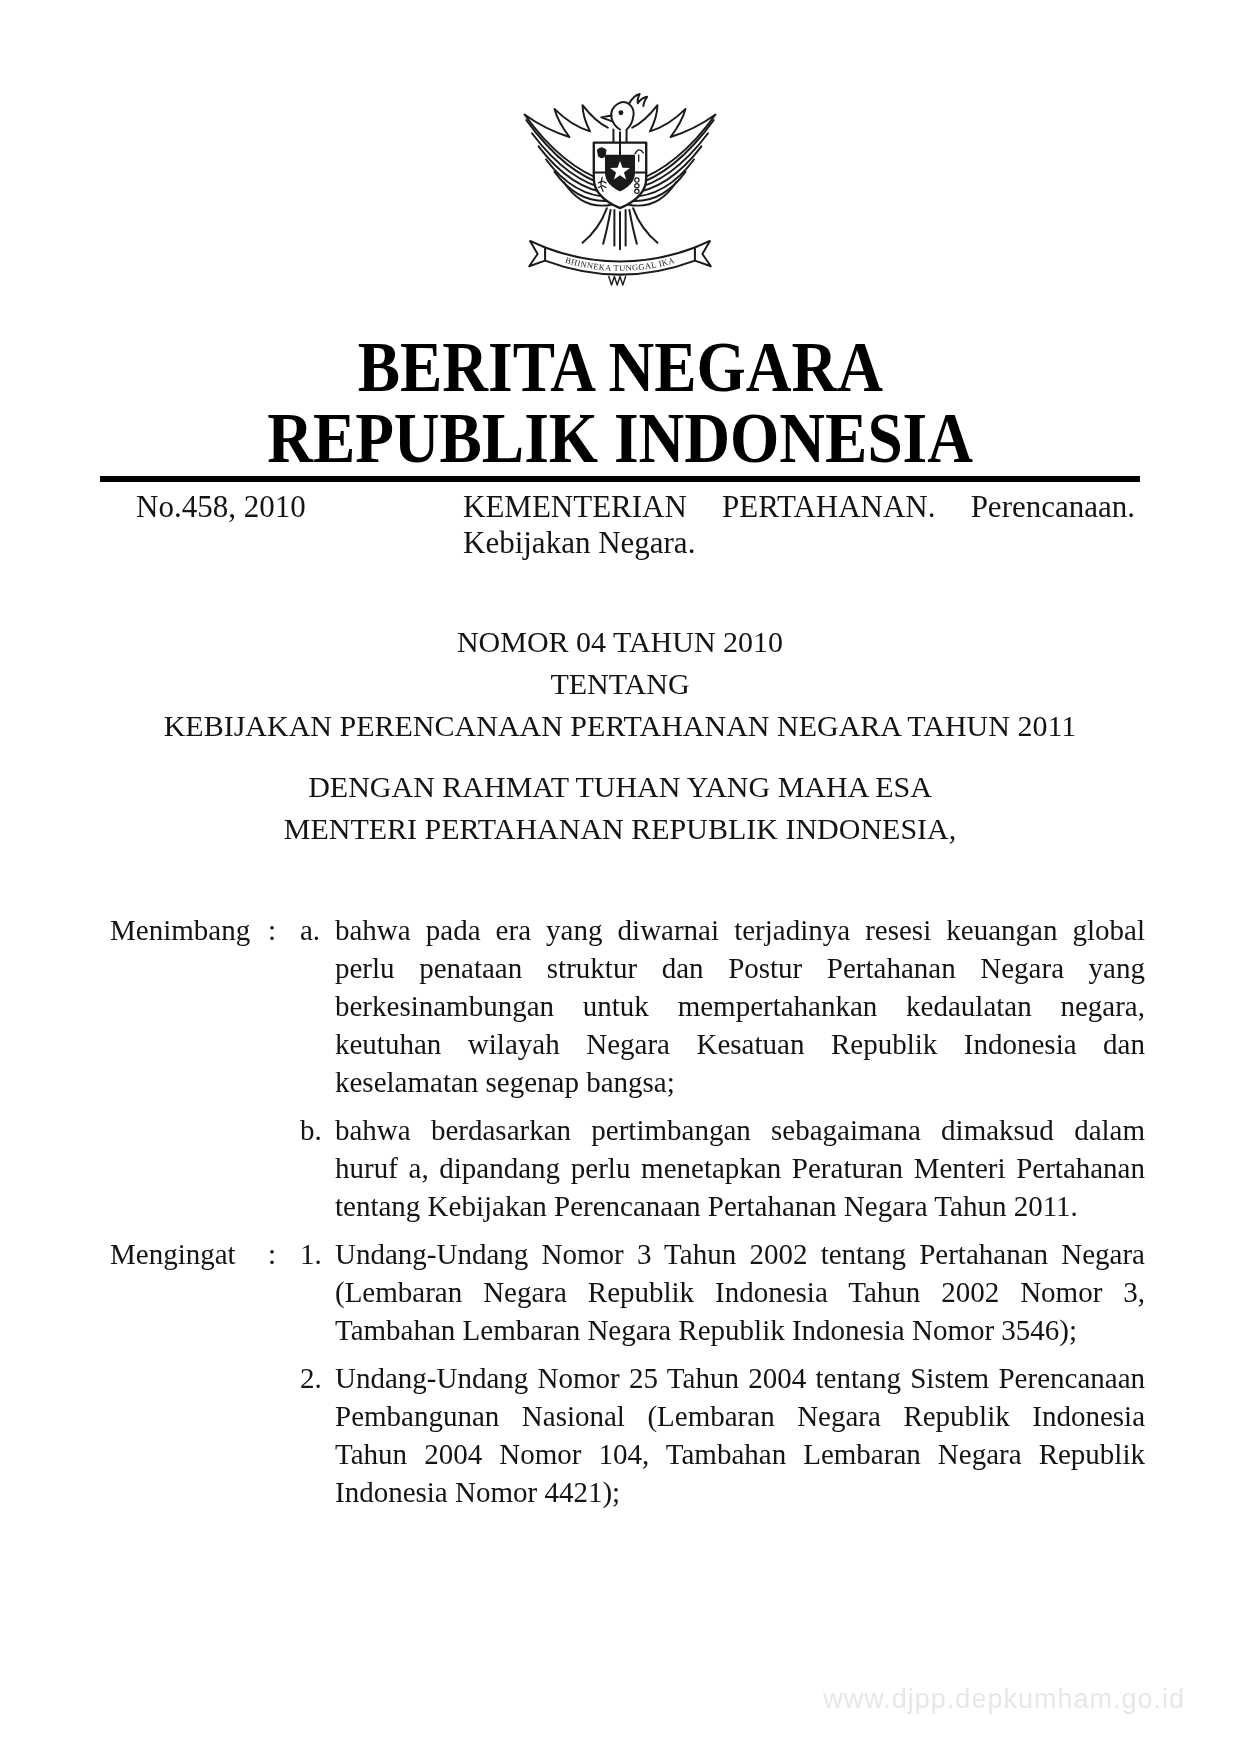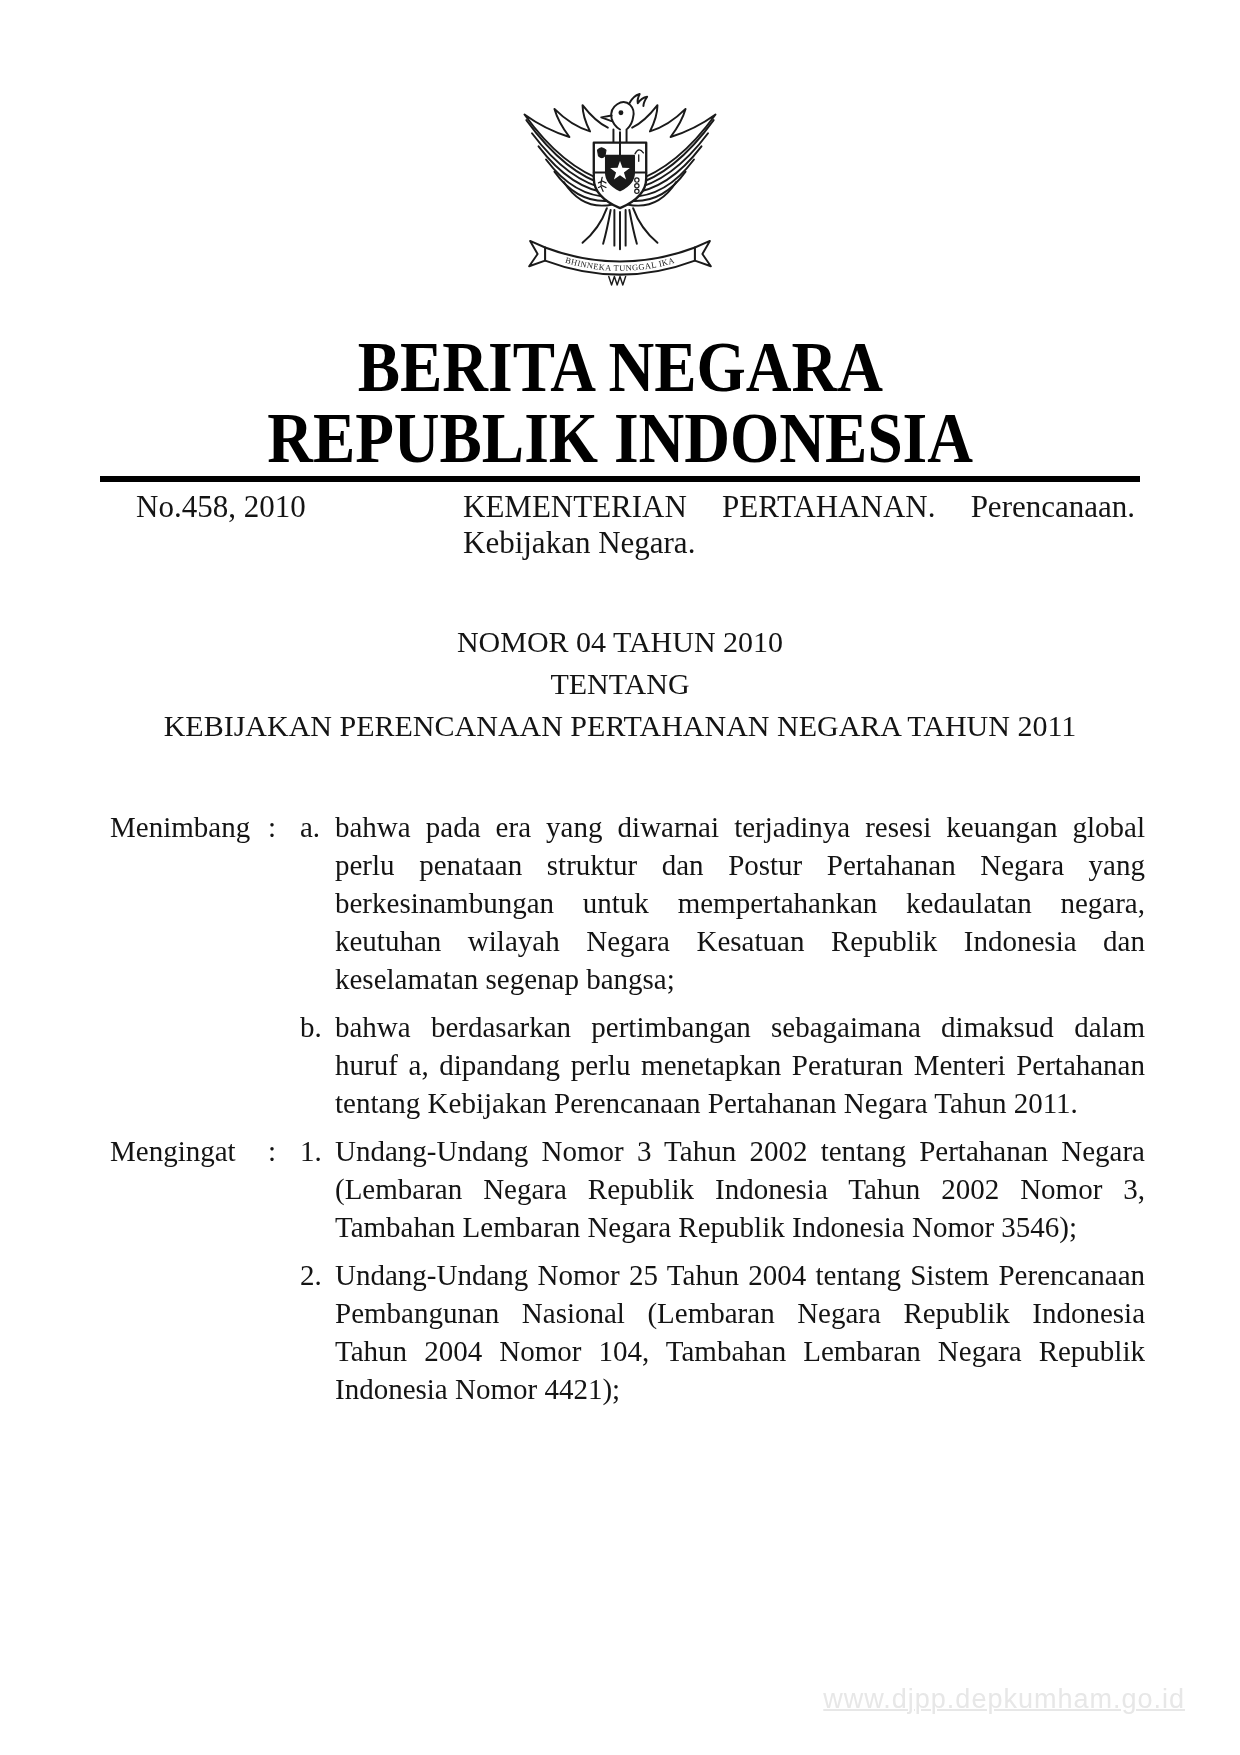--- a/index.html
+++ b/index.html
@@ -42,21 +42,21 @@
   .clause-label .label-text { width:158px; flex:0 0 158px; }
   .clause-items { flex:1 1 auto; }
   .clause-item { display:flex; align-items:flex-start; margin-bottom:10px; }
   .item-marker { width:35px; flex:0 0 35px; }
   .item-text { flex:1 1 auto; text-align:justify; text-justify:inter-word; }
 
   .watermark {
     position:absolute; top:1684px; right:55px;
     font-family:"Liberation Sans","DejaVu Sans",sans-serif;
     font-size:27px; letter-spacing:1px;
-    color:#e7e7e7; text-decoration:underline;
+    color:#e7e7e7; 
     text-decoration-thickness:2px;
   }
 </style>
 </head>
 <body>
 
 <div class="page">
 
   <div class="emblem">
     <svg viewBox="0 0 220 230" xmlns="http://www.w3.org/2000/svg">
@@ -126,20 +126,24 @@
     <div class="byline-number">No.458, 2010</div>
     <div class="byline-subject">KEMENTERIAN PERTAHANAN. Perencanaan. Kebijakan Negara.</div>
   </div>
 
   <div class="doc-title">
     <div>NOMOR 04 TAHUN 2010</div>
     <div>TENTANG</div>
     <div>KEBIJAKAN PERENCANAAN PERTAHANAN NEGARA TAHUN 2011</div>
   </div>
 
+  <div class="invocation">
+    <div>DENGAN RAHMAT TUHAN YANG MAHA ESA</div>
+    <div>MENTERI PERTAHANAN REPUBLIK INDONESIA,</div>
+  </div>
 
   <div class="clauses">
 
     <div class="clause-row">
       <div class="clause-label">
         <span class="label-text">Menimbang</span>
         <span class="colon">:</span>
       </div>
       <div class="clause-items">
         <div class="clause-item">

